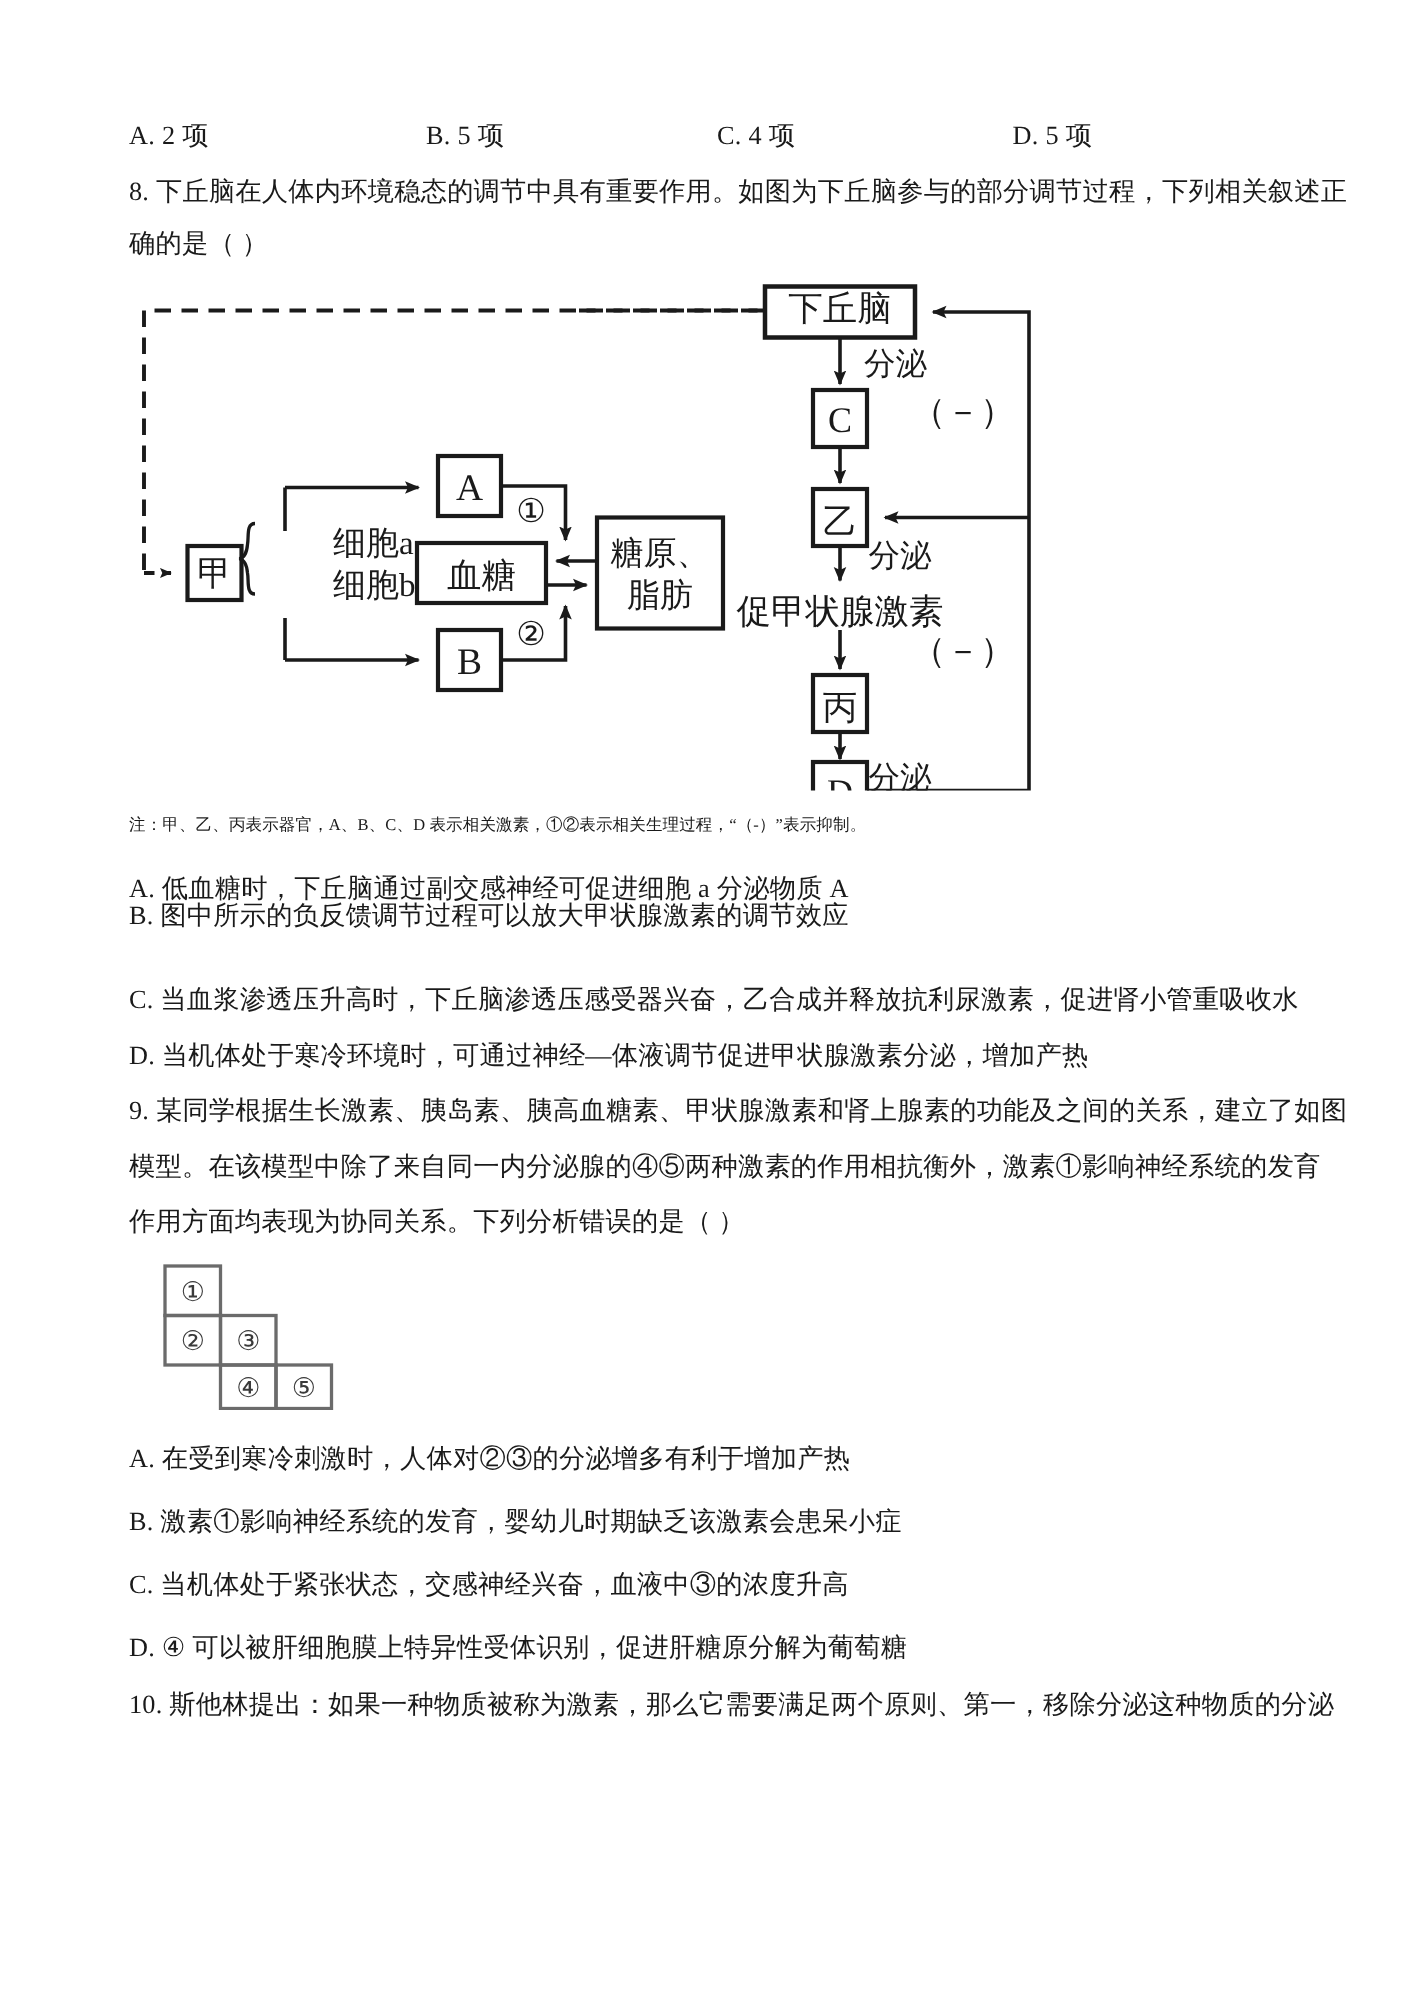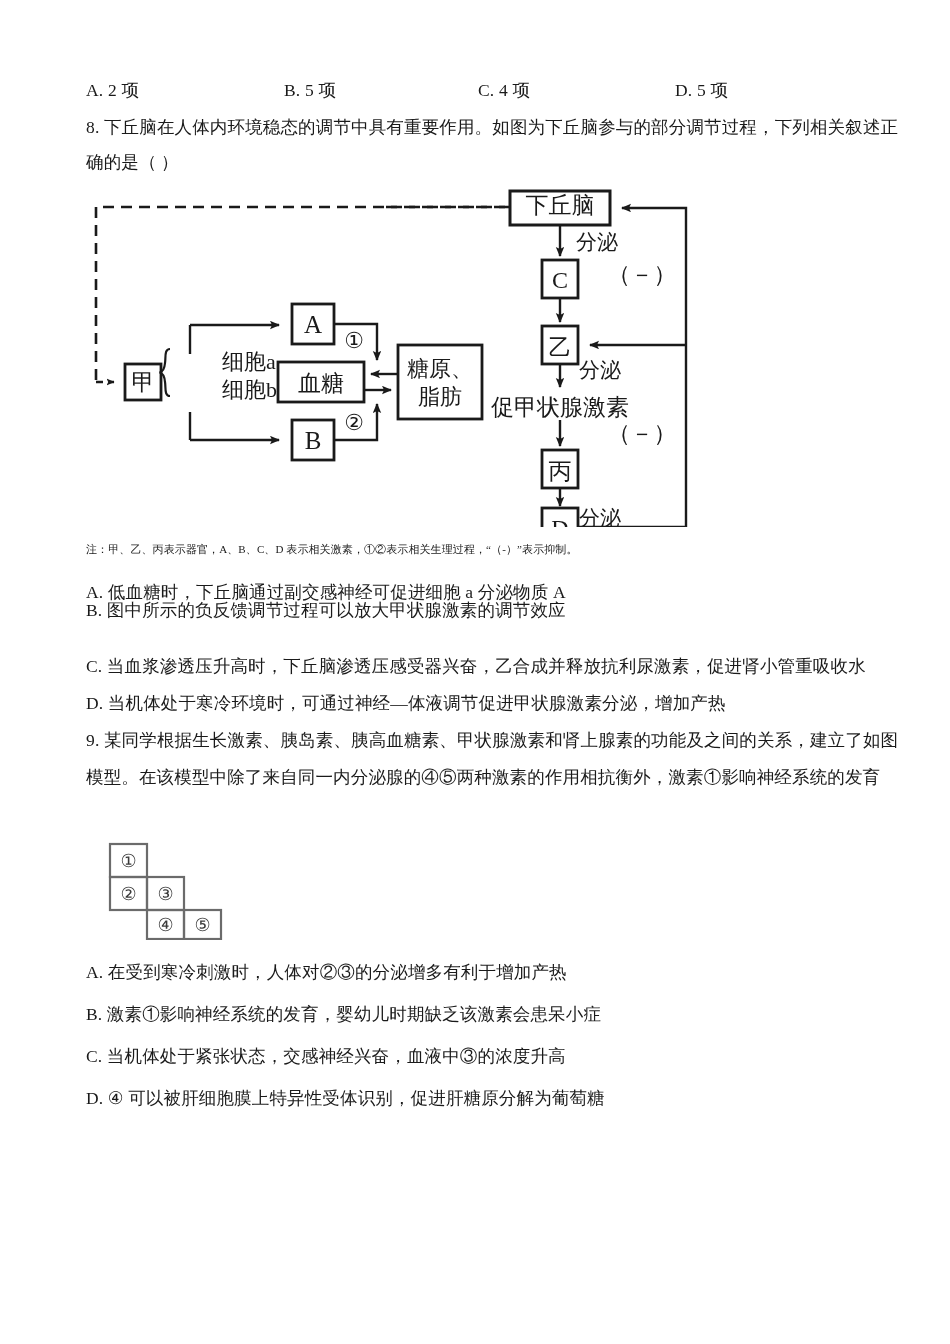--- a/index.html
+++ b/index.html
@@ -187,20 +187,21 @@
   </div>
 
   <div class="note" style="top:542px;">注：甲、乙、丙表示器官，A、B、C、D 表示相关激素，①②表示相关生理过程，“（-）”表示抑制。</div>
   <div class="line" style="top:578px;">A. 低血糖时，下丘脑通过副交感神经可促进细胞 a 分泌物质 A</div>
   <div class="line" style="top:596px;">B. 图中所示的负反馈调节过程可以放大甲状腺激素的调节效应</div>
   <div class="line" style="top:652px;">C. 当血浆渗透压升高时，下丘脑渗透压感受器兴奋，乙合成并释放抗利尿激素，促进肾小管重吸收水</div>
   <div class="line" style="top:689px;">D. 当机体处于寒冷环境时，可通过神经—体液调节促进甲状腺激素分泌，增加产热</div>
 
   <div class="line" style="top:726px;">9. 某同学根据生长激素、胰岛素、胰高血糖素、甲状腺激素和肾上腺素的功能及之间的关系，建立了如图</div>
   <div class="line" style="top:763px;">模型。在该模型中除了来自同一内分泌腺的④⑤两种激素的作用相抗衡外，激素①影响神经系统的发育</div>
+  <div class="line" style="top:800px;">作用方面均表现为协同关系。下列分析错误的是（     ）</div>
 
   <div id="fig2">
     <svg width="130" height="100" viewBox="0 0 130 100" xmlns="http://www.w3.org/2000/svg">
       <g fill="none" stroke="#6b6b6b" stroke-width="2.2">
         <rect x="10" y="4" width="37" height="33"></rect>
         <rect x="10" y="37" width="37" height="33"></rect>
         <rect x="47" y="37" width="37" height="33"></rect>
         <rect x="47" y="70" width="37" height="29"></rect>
         <rect x="84" y="70" width="37" height="29"></rect>
       </g>
@@ -212,14 +213,15 @@
         <text x="102.5" y="91">⑤</text>
       </g>
     </svg>
   </div>
 
   <div class="line" style="top:958px;">A. 在受到寒冷刺激时，人体对②③的分泌增多有利于增加产热</div>
   <div class="line" style="top:1000px;">B. 激素①影响神经系统的发育，婴幼儿时期缺乏该激素会患呆小症</div>
   <div class="line" style="top:1084px;">D. ④ 可以被肝细胞膜上特异性受体识别，促进肝糖原分解为葡萄糖</div>
   <div class="line" style="top:1042px;">C. 当机体处于紧张状态，交感神经兴奋，血液中③的浓度升高</div>
 
+  <div class="line" style="top:1122px;">10. 斯他林提出：如果一种物质被称为激素，那么它需要满足两个原则、第一，移除分泌这种物质的分泌</div>
 
 </div>
 
 </body></html>

